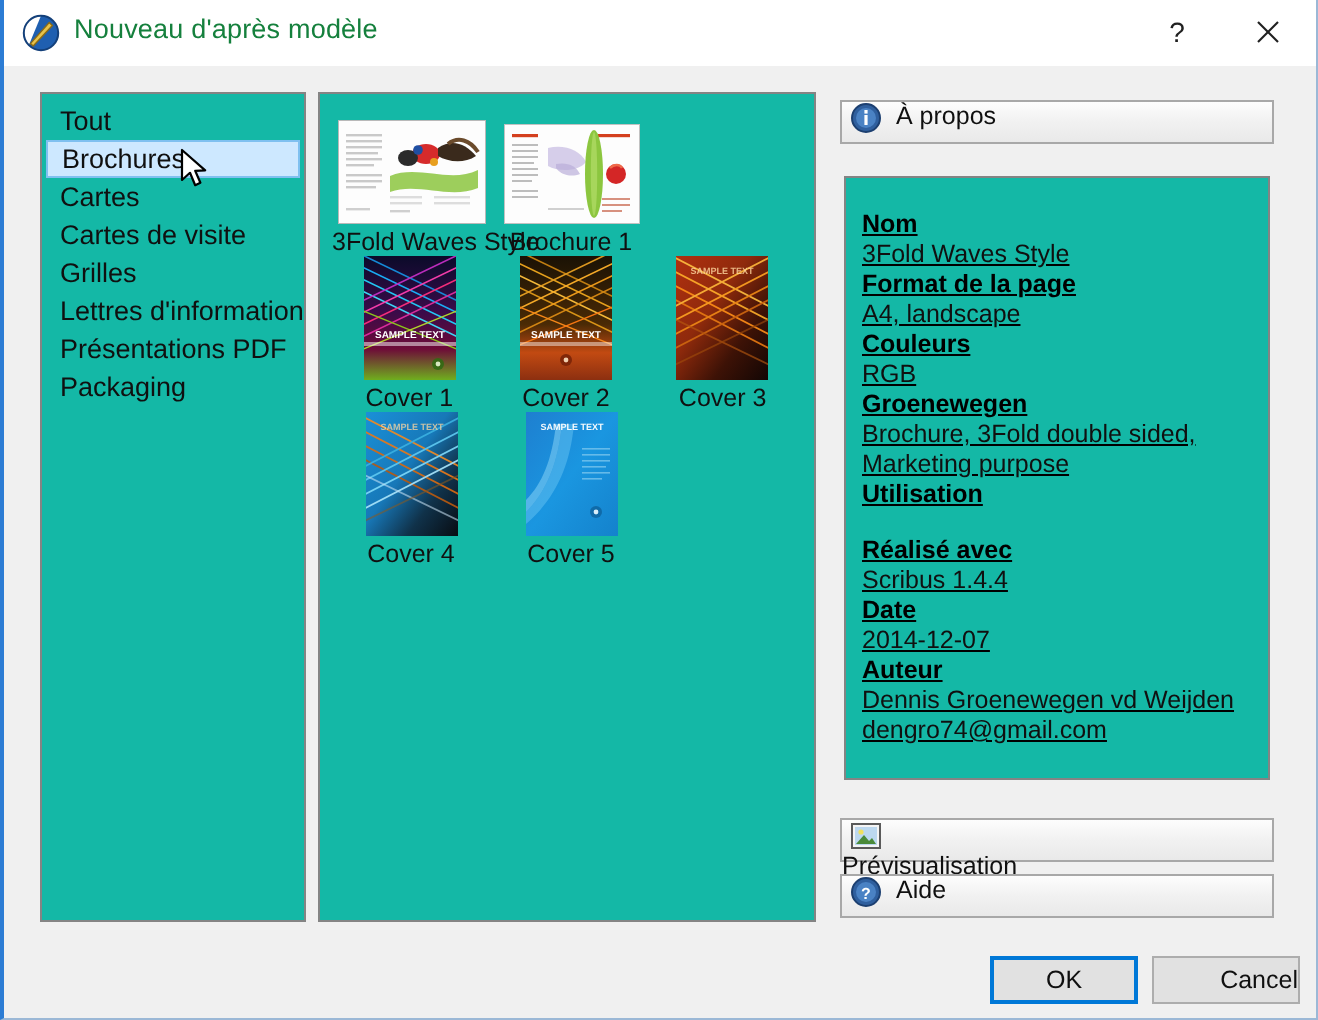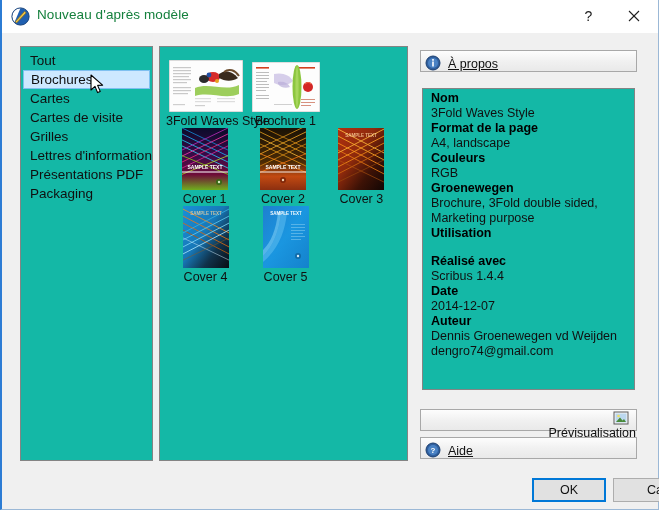--- a/index.html
+++ b/index.html
@@ -76,22 +76,23 @@
     left: 18px; top: 46px;
     width: 133px; height: 415px;
   }
   #template-panel {
     left: 157px; top: 46px;
     width: 249px; height: 415px;
   }
   #info-panel {
     left: 420px; top: 88px;
     width: 213px; height: 302px;
-    padding: 2px 8px;
+    padding: 16px 8px;
     overflow: hidden;
+    text-decoration: underline;
   }
 
   
   .cat-list {
     position: absolute;
     left: 0; top: 4px;
     width: 100%;
     box-sizing: border-box;
     padding: 0 2px;
   }
@@ -156,25 +157,24 @@
   
   .side-btn {
     position: absolute;
     left: 418px;
     width: 217px;
     height: 22px;
     background: linear-gradient(to bottom, #fdfdfd 0%, #f1f1f1 50%, #e9e9e9 100%);
     border: 1px solid #a8a8a8;
     box-sizing: border-box;
     display: flex;
-    align-items: flex-end;
+    align-items: flex-start;
     font-size: 12.5px;
     color: #101010;
     cursor: default;
-    text-decoration: underline;
   }
   .side-btn .sb-icon {
     width: 16px; height: 16px;
     margin-left: 4px;
     margin-right: 7px;
     flex: 0 0 auto;
   }
   #about-header     { top: 50px; }
   #preview-button   { top: 409px; flex-direction: column; }
   #help-button      { top: 437px; }
@@ -200,21 +200,20 @@
     width: 74px;
     height: 24px;
     font-family: "Liberation Sans", sans-serif;
     font-size: 12.5px;
     color: #101010;
     background: #e1e1e1;
     border: 1px solid #adadad;
     box-sizing: border-box;
     cursor: default;
     padding: 0;
-    margin-left: 37px;
   }
   #ok-button {
     left: 493px;
     border: 2px solid #0078d7;
     background: #e1e1e1;
   }
   #cancel-button { left: 574px; text-align: right; }
 </style>
 </head>
 <body>

